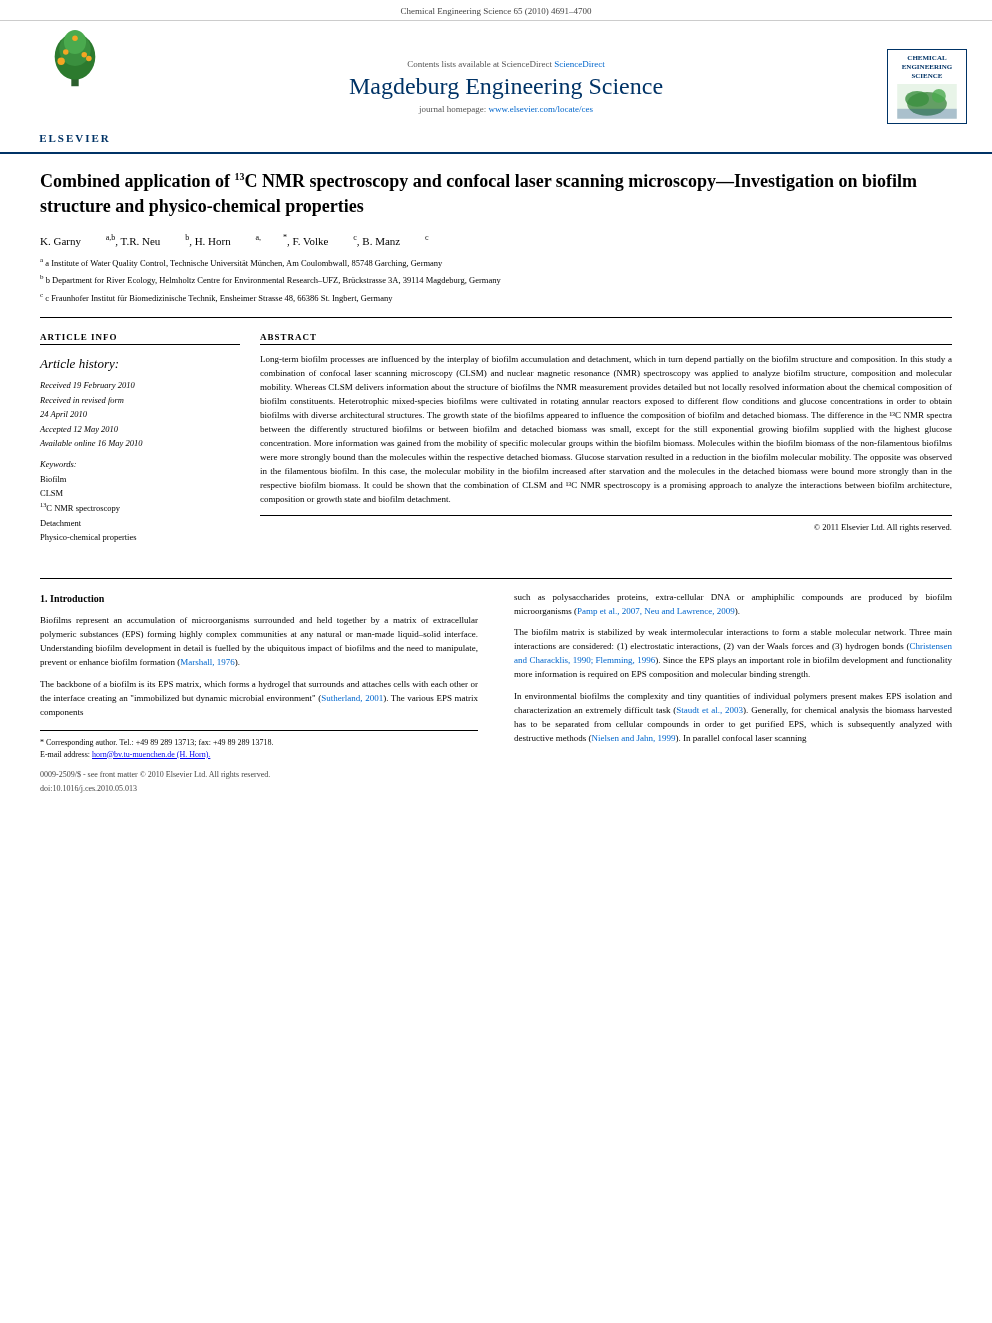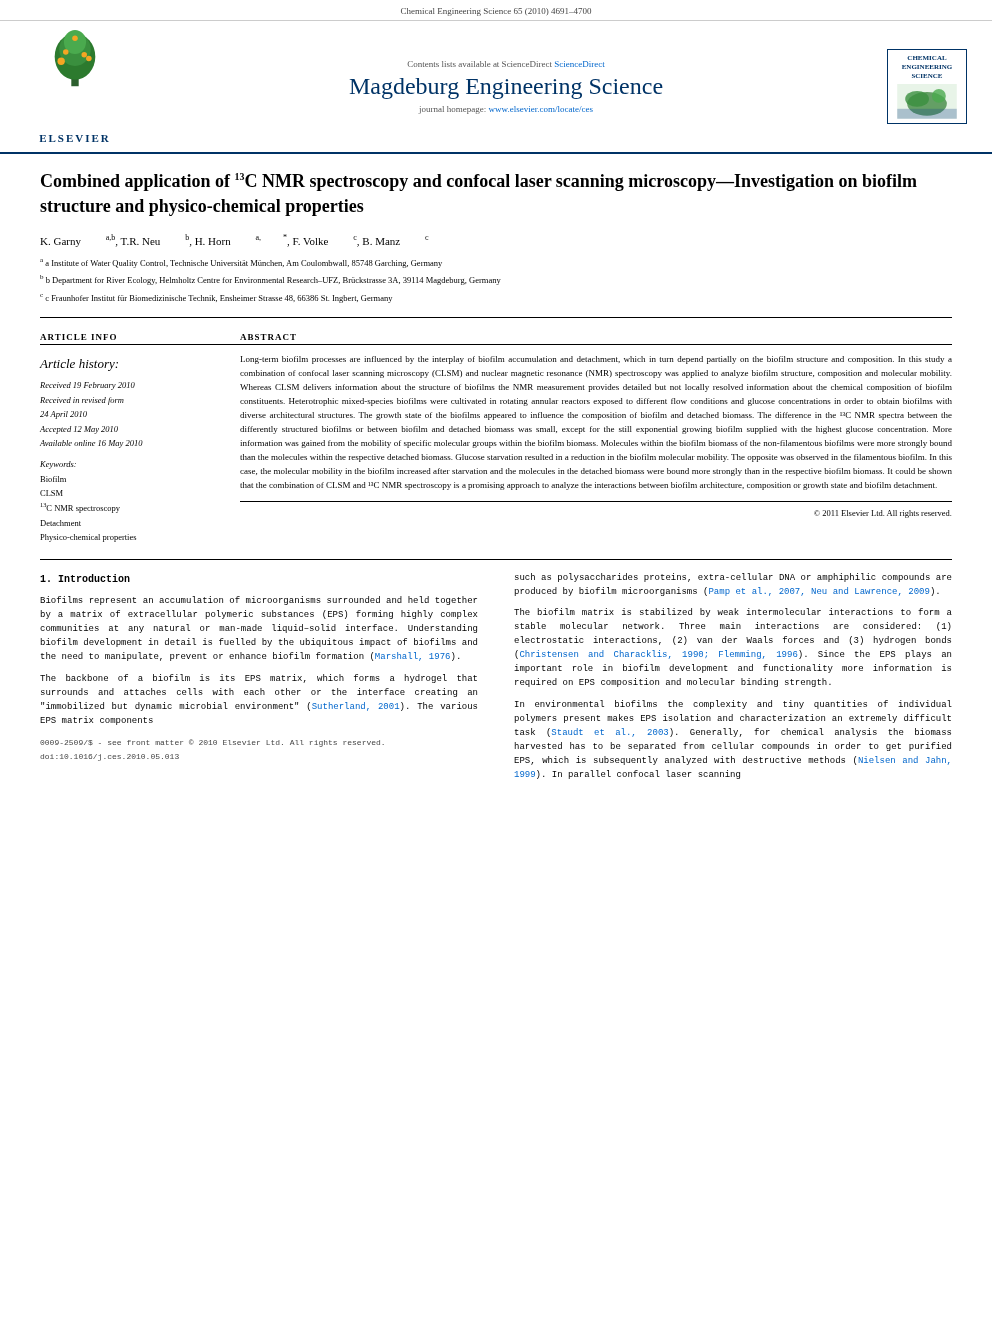--- a/index.html
+++ b/index.html
@@ -169,21 +169,22 @@
       margin-bottom: 2px;
     }
 
     .affiliation-item sup {
       font-size: 7px;
     }
 
     
     .two-col {
       display: flex;
-      margin-bottom: 14px;
+      gap: 20px;
+      margin-bottom: 33px;
     }
 
     .col-left {
       width: 200px;
       flex-shrink: 0;
     }
 
     .col-right {
       flex: 1;
     }
@@ -251,21 +252,20 @@
     .section-divider {
       border: none;
       border-top: 1px solid #000;
       margin: 12px 0;
     }
 
     
     .body-two-col {
       display: flex;
       gap: 36px;
-      font-family: Liberation Mono, monospace;
     }
 
     .body-col {
       flex: 1;
       font-size: 9px;
       line-height: 1.55;
       text-align: justify;
     }
 
     .section-title {
@@ -426,20 +426,27 @@
         </div>
 
         <div class="body-para">
           Biofilms represent an accumulation of microorganisms surrounded and held together by a matrix of extracellular polymeric substances (EPS) forming highly complex communities at any natural or man-made liquid–solid interface. Understanding biofilm development in detail is fuelled by the ubiquitous impact of biofilms and the need to manipulate, prevent or enhance biofilm formation (<a href="#" class="inline-ref">Marshall, 1976</a>).
         </div>
 
         <div class="body-para">
           The backbone of a biofilm is its EPS matrix, which forms a hydrogel that surrounds and attaches cells with each other or the interface creating an "immobilized but dynamic microbial environment" (<a href="#" class="inline-ref">Sutherland, 2001</a>). The various EPS matrix components
         </div>
 
+        <div class="footnote-area">
+          <div>* Corresponding author. Tel.: +49 89 289 13713; fax: +49 89 289 13718.</div>
+          <div>
+            <span>E-mail address:</span>
+            <a href="#">horn@bv.tu-muenchen.de (H. Horn).</a>
+          </div>
+        </div>
 
         <div class="bottom-bar">
           <span>0009-2509/$  - see front matter © 2010 Elsevier Ltd. All rights reserved.</span>
         </div>
         <div style="font-size:8px; color:#444; margin-top:2px;">
           <span>doi:10.1016/j.ces.2010.05.013</span>
         </div>
       </div>
 
       <div class="body-col">

